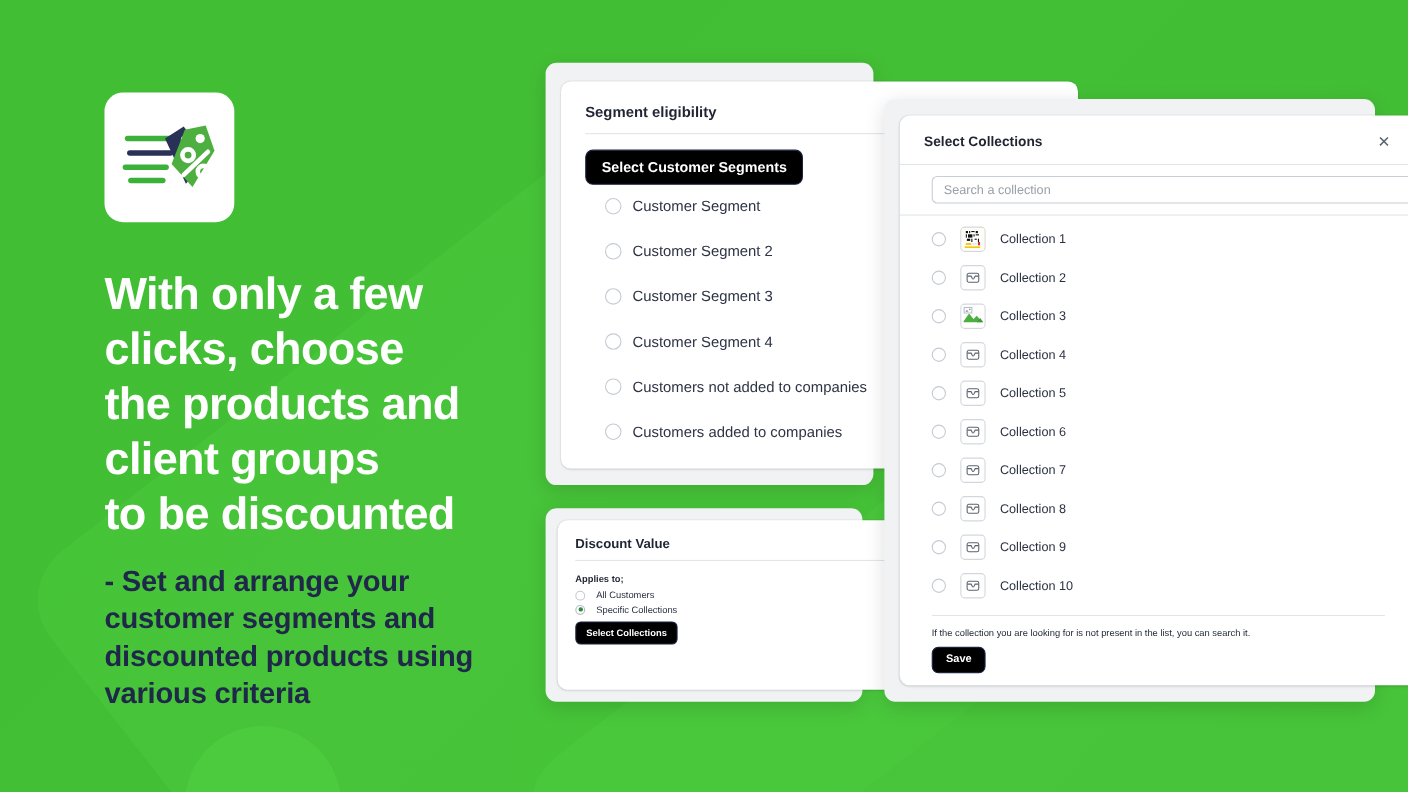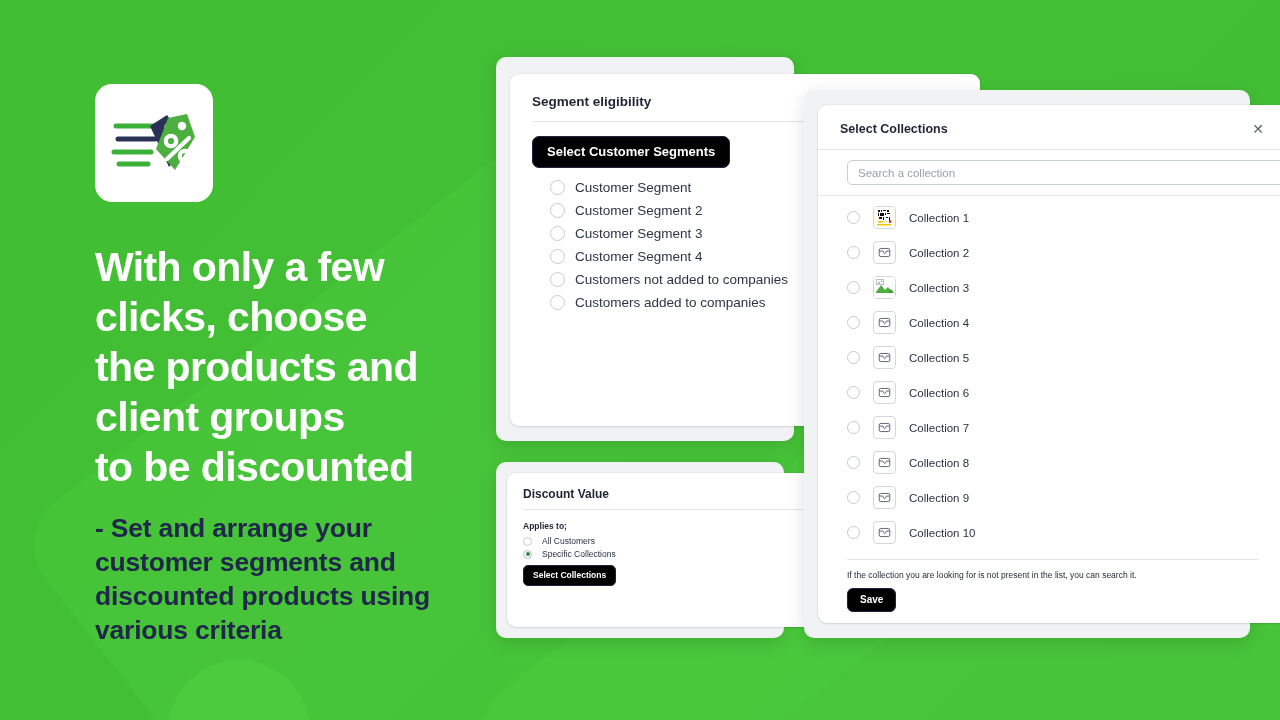--- a/index.html
+++ b/index.html
@@ -121,21 +121,21 @@
     border: 1px solid #1c2340;
     border-radius: 7px;
     font-weight: bold;
     cursor: pointer;
   }
   #select-segments-btn {
     margin: 14px 0 0 22px;
     font-size: 13px;
     padding: 7px 14px 8px 14px;
   }
-  .segment-list { padding: 12px 0 0 40px; display: flex; flex-direction: column; gap: 8px; }
+  .segment-list { padding: 12px 0 0 40px; display: flex; flex-direction: column; gap: 26px; }
   .segment-list .radio-label { font-size: 13.5px; color: #2d3445; }
 
   
   #discount-panel { left: 496px; top: 462px; width: 288px; height: 176px; }
   #discount-card  { left: 11px; top: 11px; width: 410px; height: 154px; }
   #discount-card .card-title { font-size: 12px; padding: 14px 16px 8px 16px; }
   #discount-card .card-rule { margin: 0 16px; }
   .field-label { font-size: 8px; color: #5d6570; padding: 9px 16px 3px 16px; }
   .text-input {
     margin: 0 16px; height: 20px;

